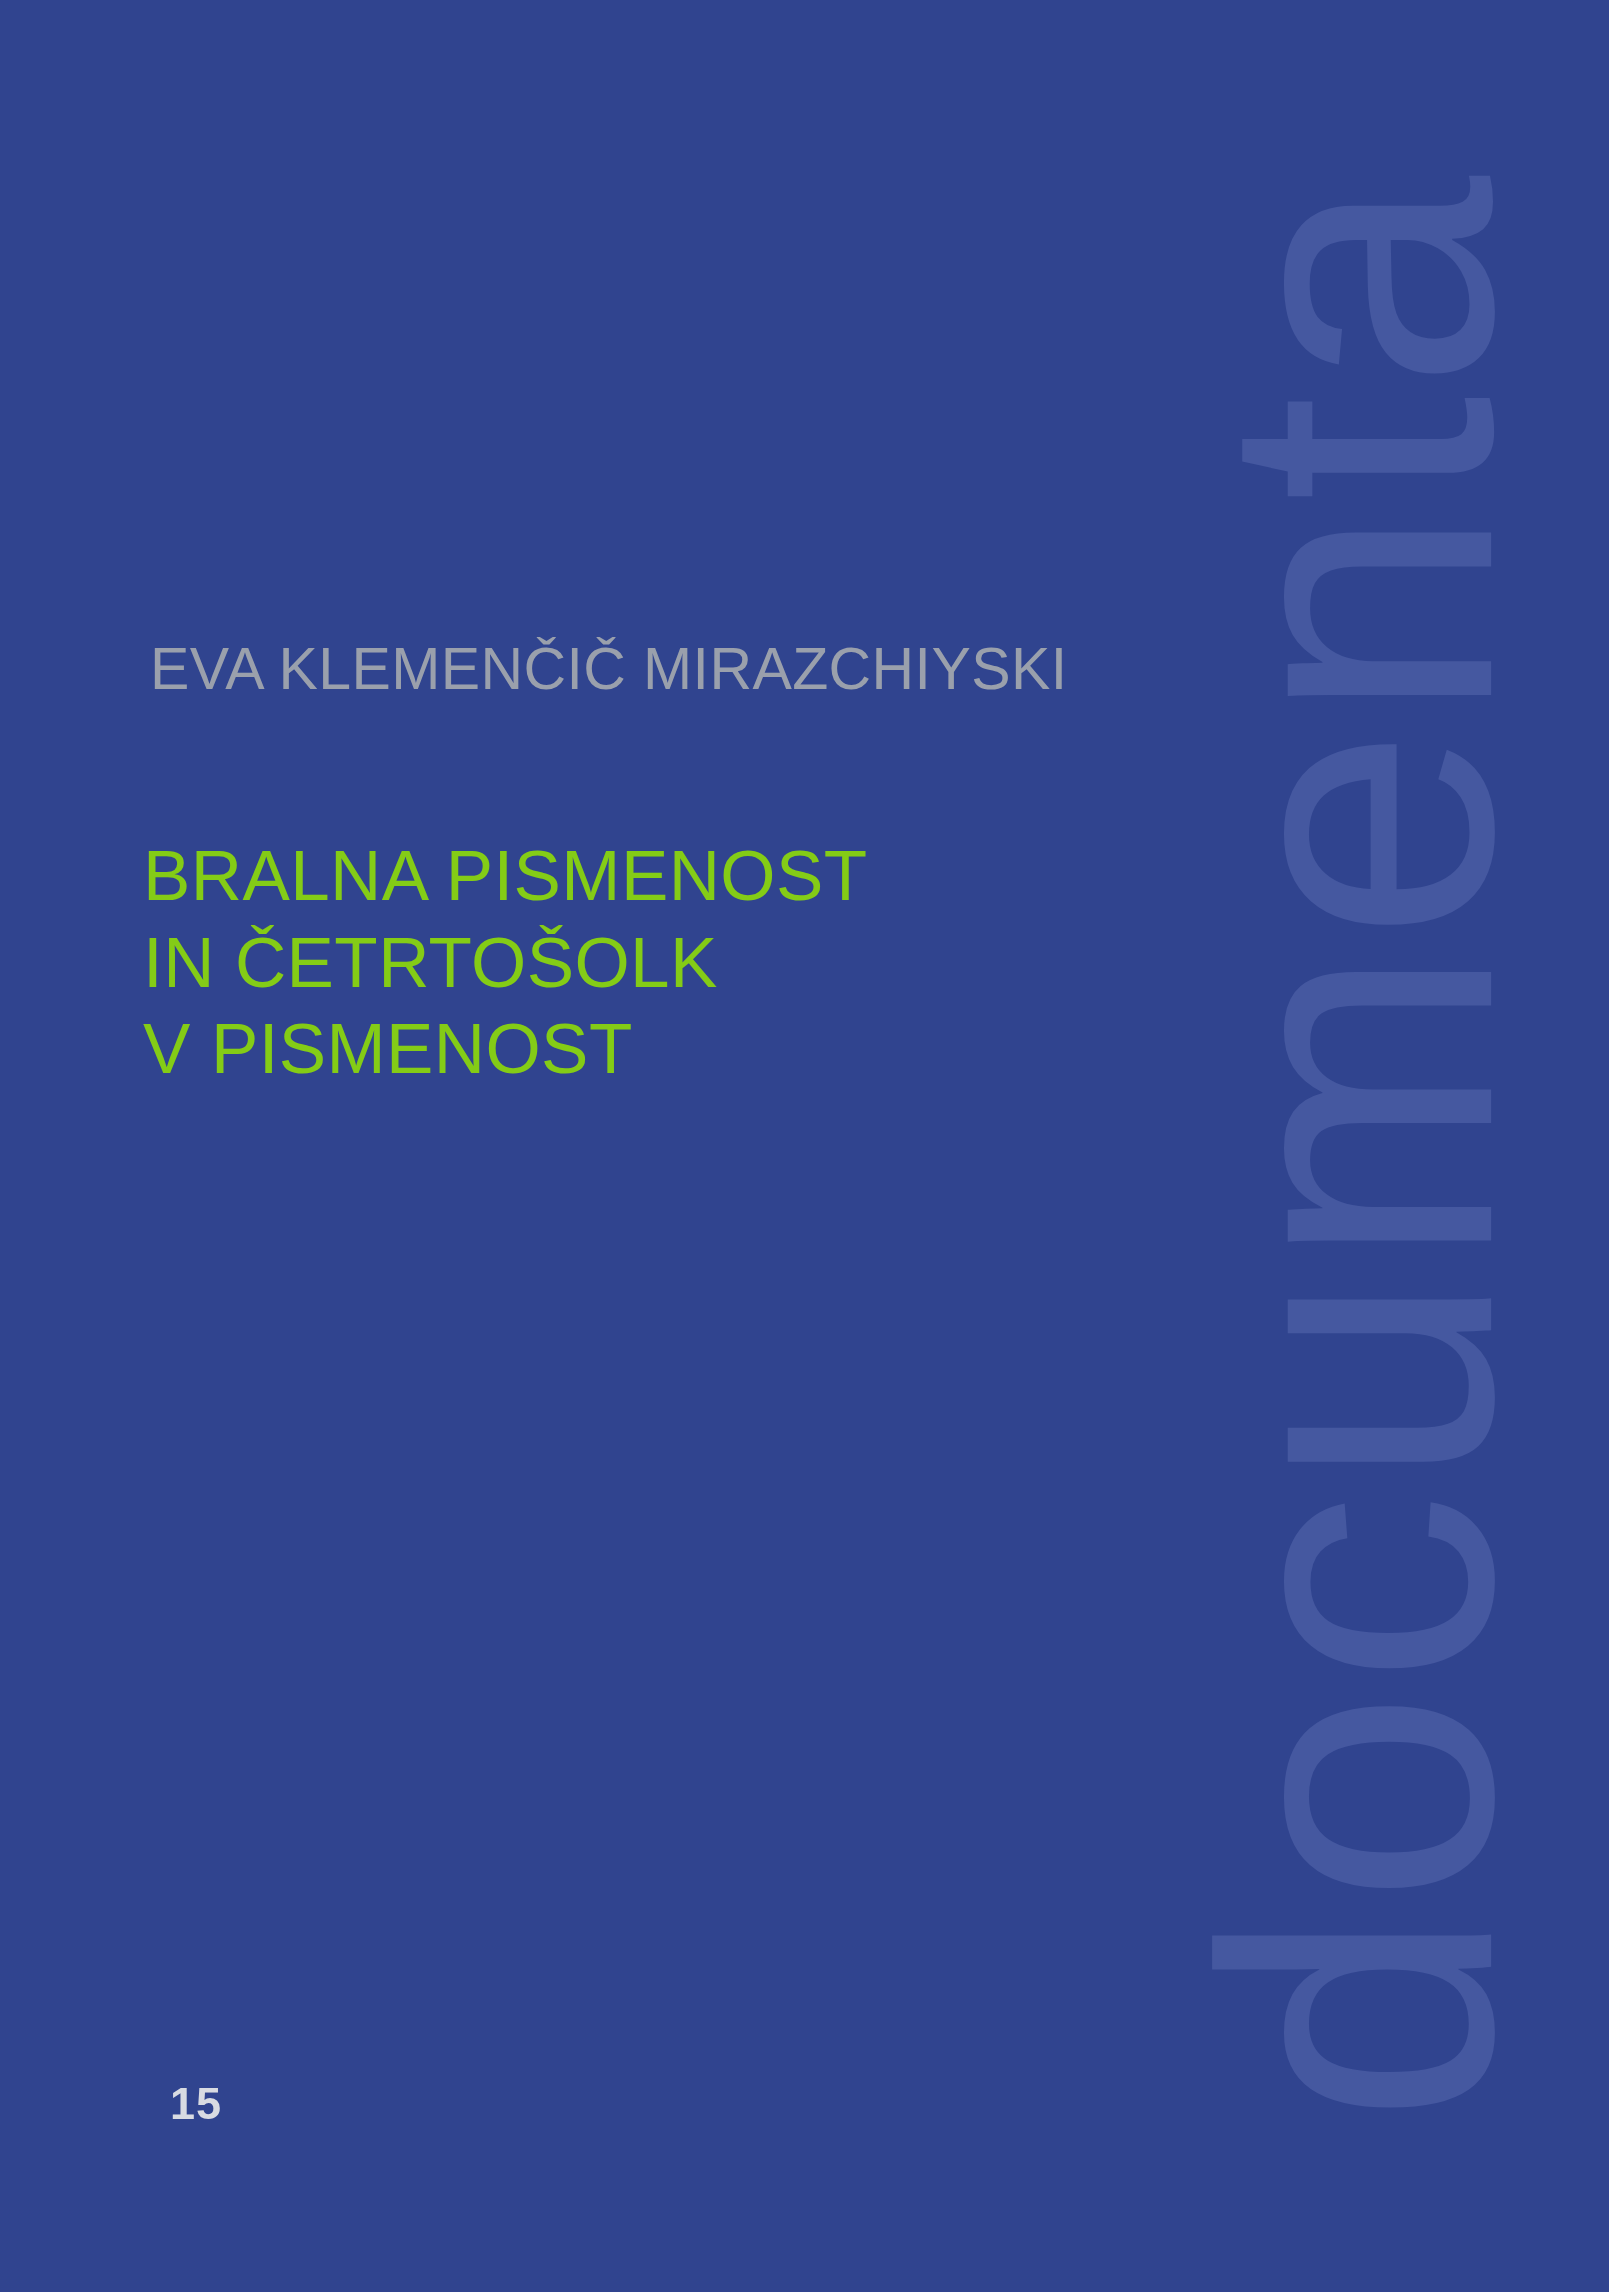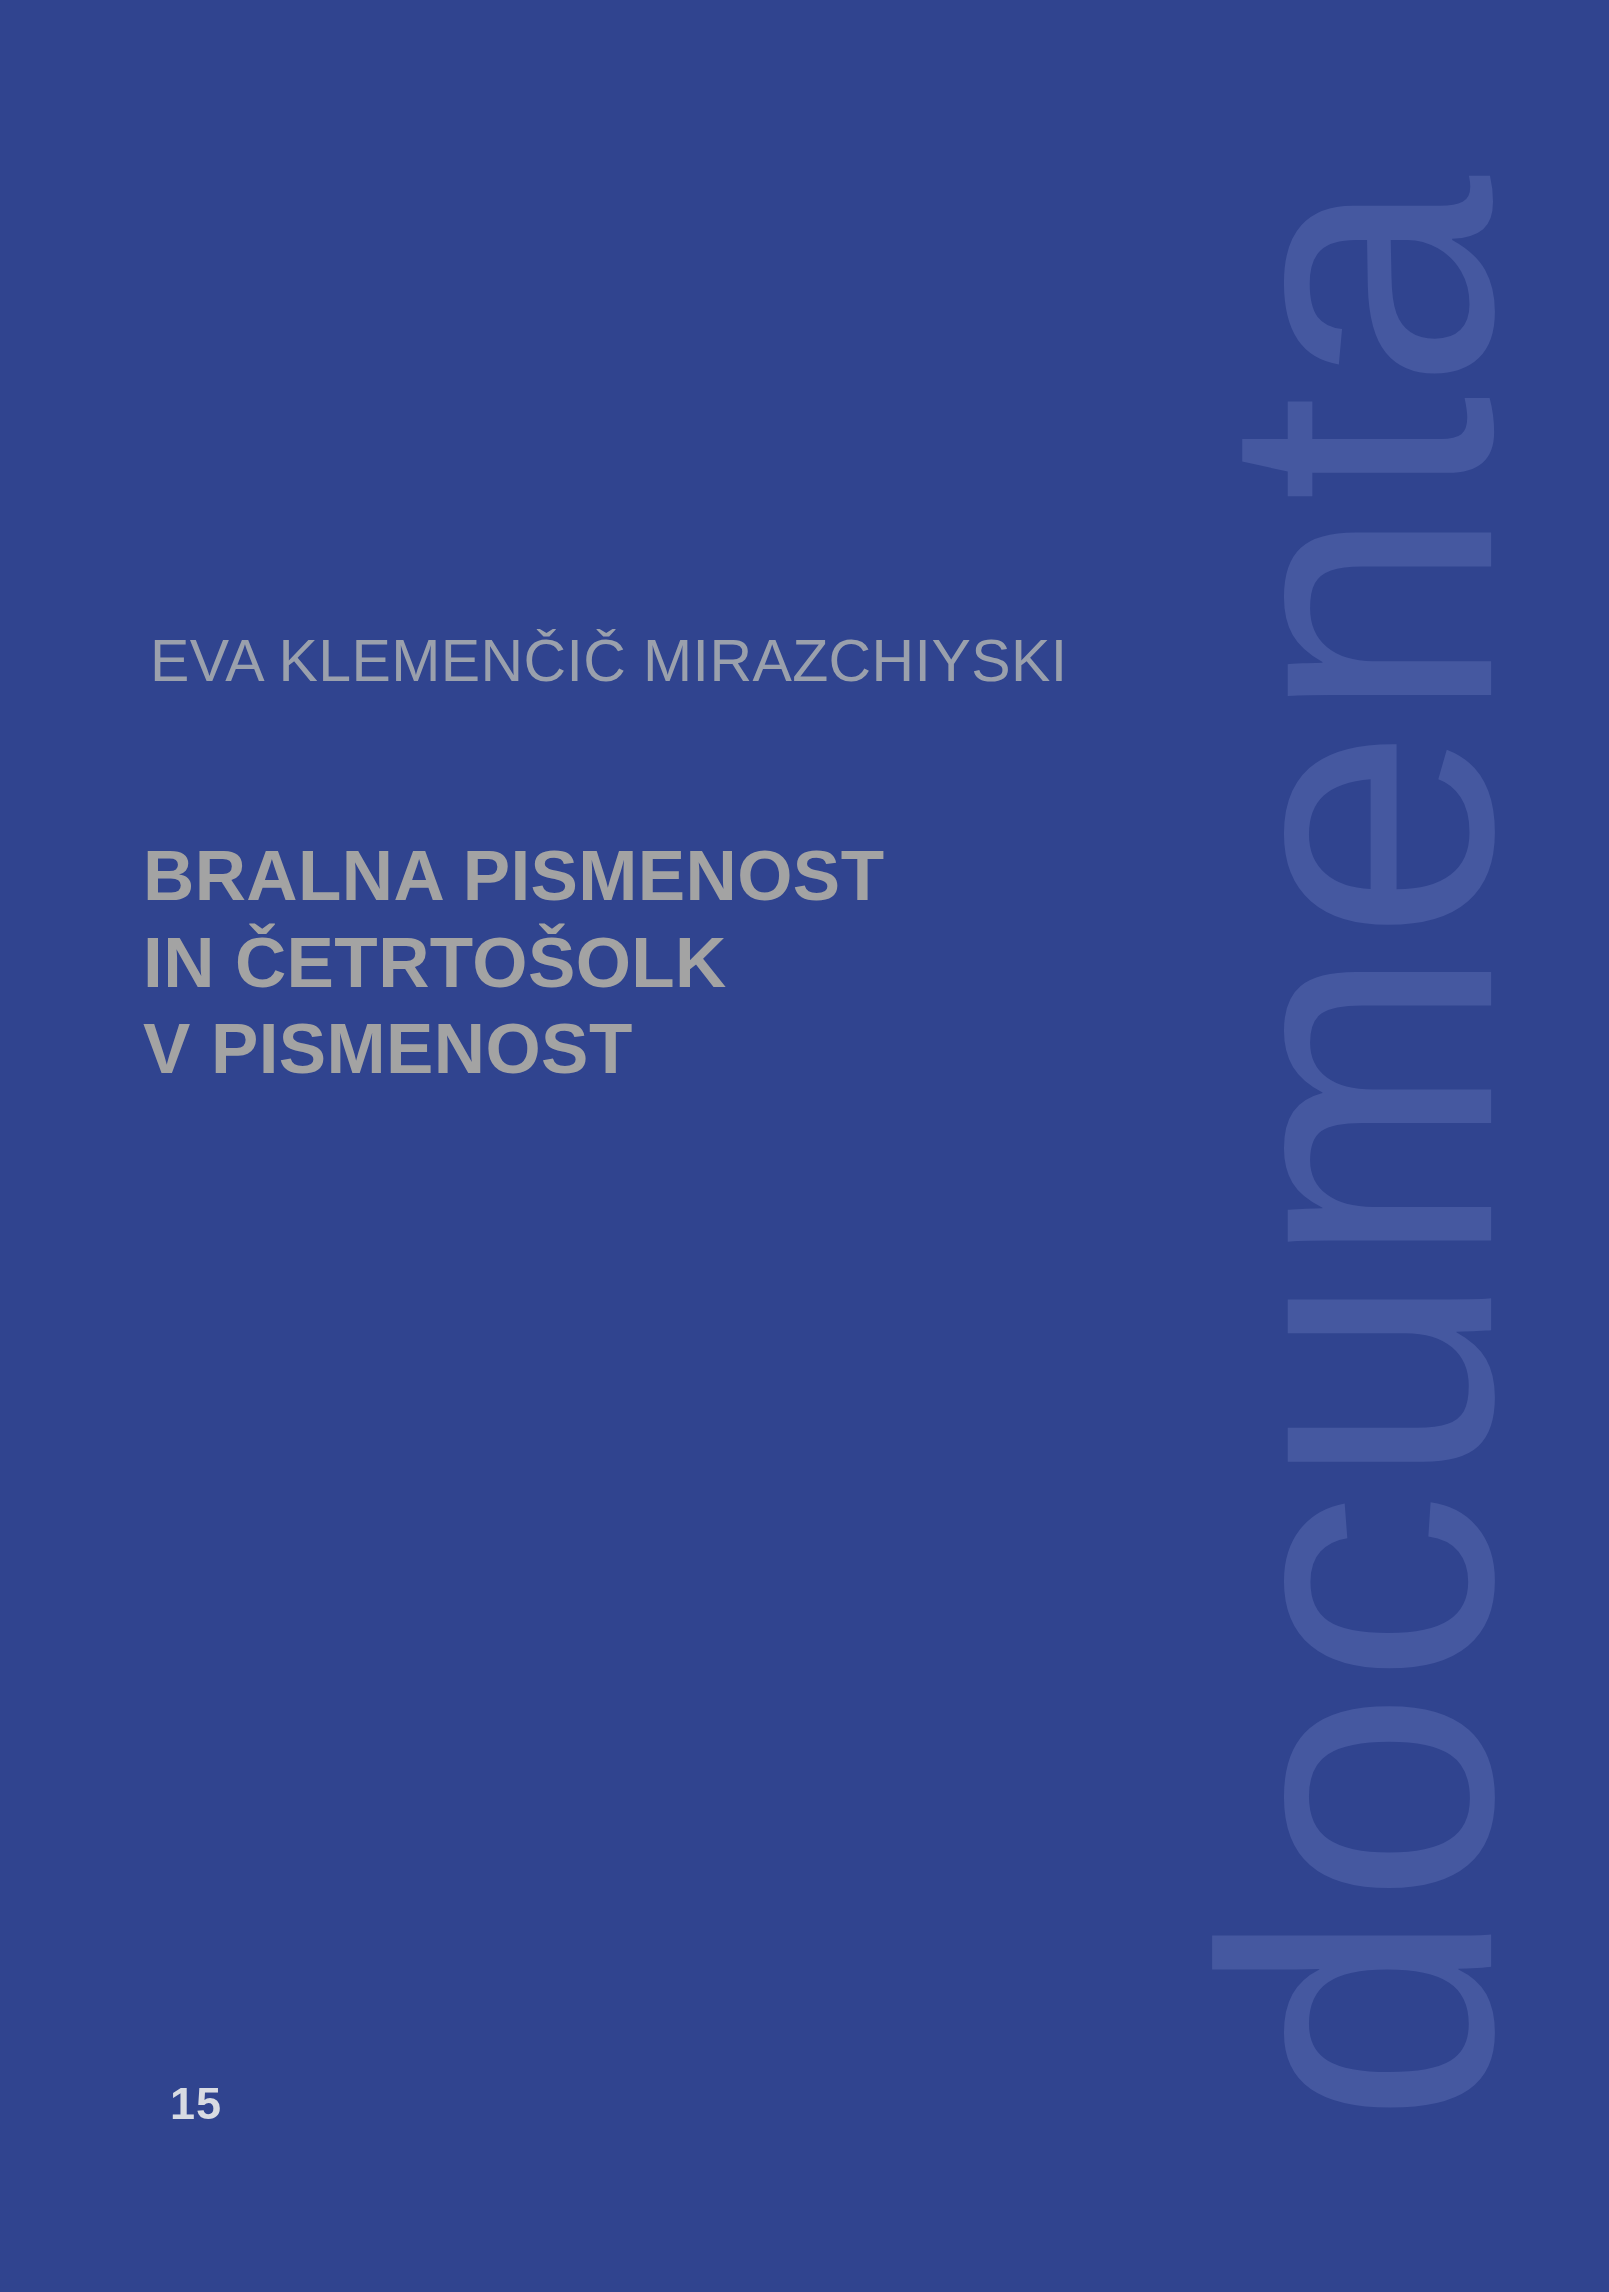--- a/index.html
+++ b/index.html
@@ -57,30 +57,31 @@
     top: 627px;
     width: 949px;
     color: #9aa0ac;
     font-size: 59px;
     line-height: 1.17;
     font-weight: 400;
     letter-spacing: 0.4px;
   }
   .authors div {
     white-space: nowrap;
+    margin-top: 8px;
   }
 
   .title {
     position: absolute;
     left: 143px;
     top: 833px;
     width: 913px;
-    color: #a3a3a3;
+    color: #84cc16;
     font-size: 71px;
-    font-weight: 700;
+    font-weight: 400;
     line-height: 1.22;
     letter-spacing: 0.4px;
   }
   .title div {
     white-space: nowrap;
   }
 
   .series-number {
     position: absolute;
     left: 170px;

